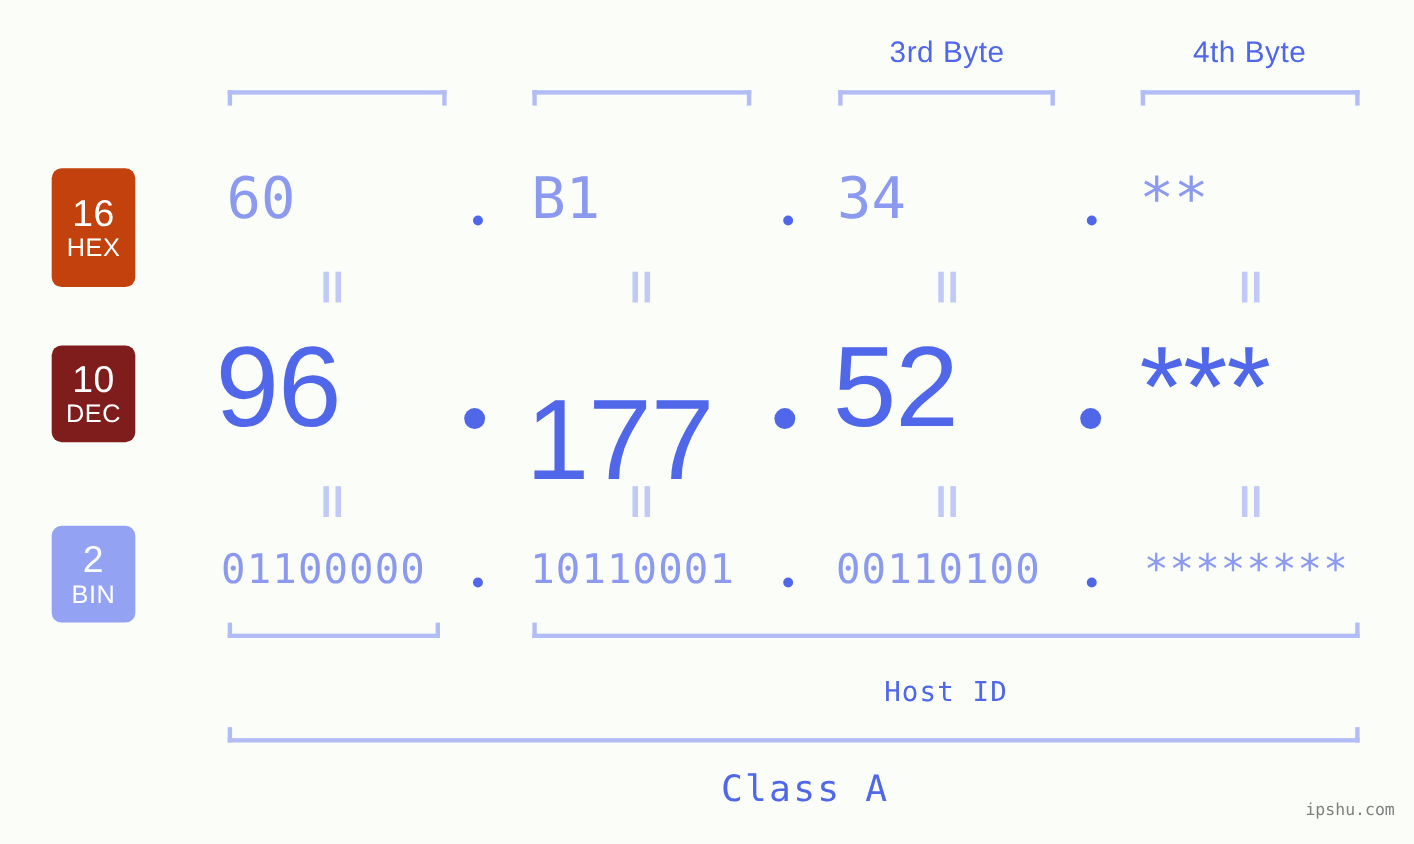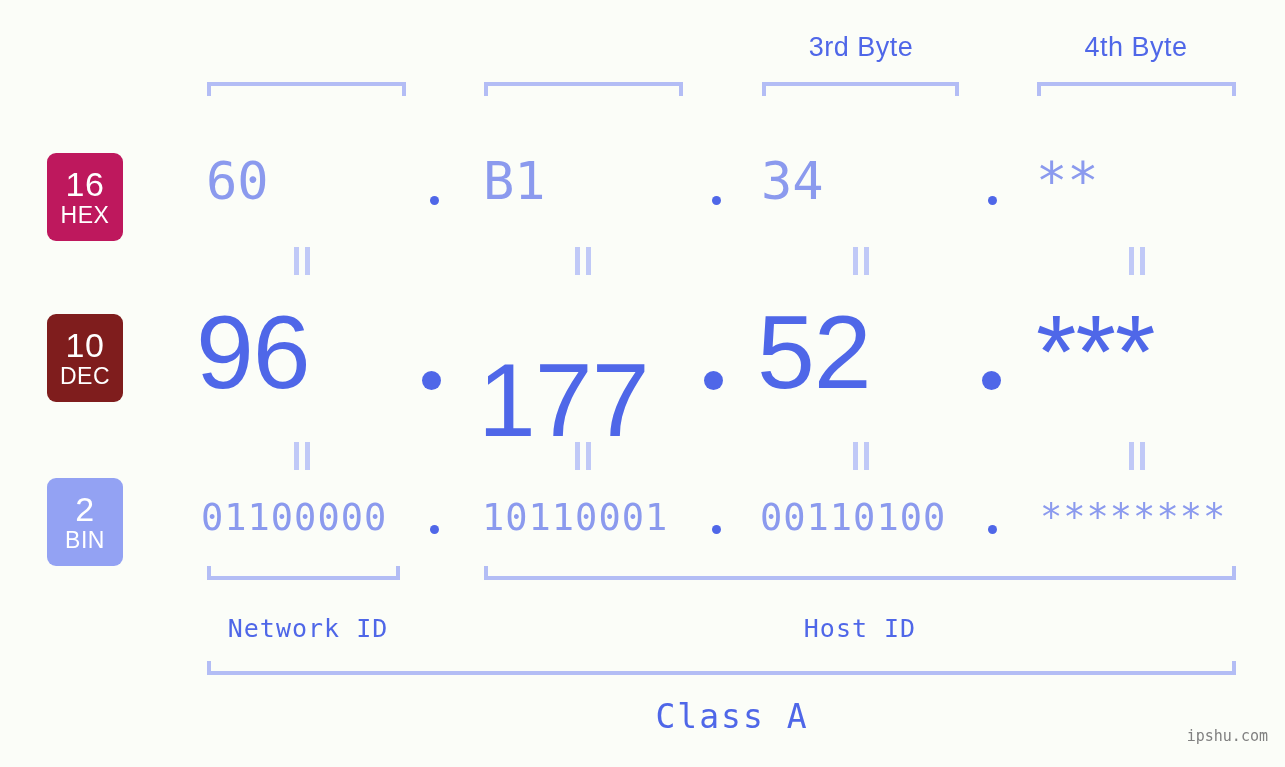--- a/index.html
+++ b/index.html
@@ -169,21 +169,21 @@
 <div class="stage">
 
   <div class="byte-label" style="left: 761px; width: 200px; color: rgb(79, 103, 232);">3rd Byte</div>
   <div class="byte-label" style="left: 1036px; width: 200px; color: rgb(79, 103, 232);">4th Byte</div>
 
   <div class="bracket-down" style="left: 207px; top: 82px; width: 199px; border-color: rgb(179, 189, 245);"></div>
   <div class="bracket-down" style="left: 484px; top: 82px; width: 199px; border-color: rgb(179, 189, 245);"></div>
   <div class="bracket-down" style="left: 762px; top: 82px; width: 197px; border-color: rgb(179, 189, 245);"></div>
   <div class="bracket-down" style="left: 1037px; top: 82px; width: 199px; border-color: rgb(179, 189, 245);"></div>
 
-  <div class="badge" style="top: 153px; height: 88px; background: #be185d; justify-content: center;">
+  <div class="badge" style="top: 153px; height: 108px; background: #c2410c; justify-content: center;">
     <span class="num">16</span>
     <span class="nm">HEX</span>
   </div>
 
   <div class="hexrow">
     <div class="val" style="left: 206px; width: 200px; color: rgb(139, 154, 238);">60</div>
     <div class="dot small" style="left: 430px; top: 196px; background: rgb(79, 103, 232);"></div>
     <div class="val" style="left: 483px; width: 200px; color: rgb(139, 154, 238);">B1</div>
     <div class="dot small" style="left: 712px; top: 196px; background: rgb(79, 103, 232);"></div>
     <div class="val" style="left: 761px; width: 200px; color: rgb(139, 154, 238);">34</div>
@@ -251,21 +251,20 @@
     <div class="val" style="left: 482px; width: 200px; color: rgb(139, 154, 238);">10110001</div>
     <div class="dot bin" style="left: 712px; top: 525px; background: rgb(79, 103, 232);"></div>
     <div class="val" style="left: 760px; width: 200px; color: rgb(139, 154, 238);">00110100</div>
     <div class="dot bin" style="left: 988px; top: 525px; background: rgb(79, 103, 232);"></div>
     <div class="val" style="left: 1040px; width: 200px; color: rgb(139, 154, 238);">********</div>
   </div>
 
   <div class="bracket-up" style="left: 207px; top: 566px; width: 193px; border-color: rgb(179, 189, 245);"></div>
   <div class="bracket-up" style="left: 484px; top: 566px; width: 752px; border-color: rgb(179, 189, 245);"></div>
 
-  <div class="idlabel" style="left: 208px; top: 614px; width: 200px; color: rgb(79, 103, 232);">Network ID</div>
   <div class="idlabel" style="left: 760px; top: 614px; width: 200px; color: rgb(79, 103, 232);">Host ID</div>
 
   <div class="bracket-up" style="left: 207px; top: 661px; width: 1029px; border-color: rgb(179, 189, 245);"></div>
   <div class="classlabel" style="left: 522px; top: 697px; width: 420px; color: rgb(79, 103, 232);">Class A</div>
 
   <div class="watermark">ipshu.com</div>
 
 </div>
 
 </body></html>

